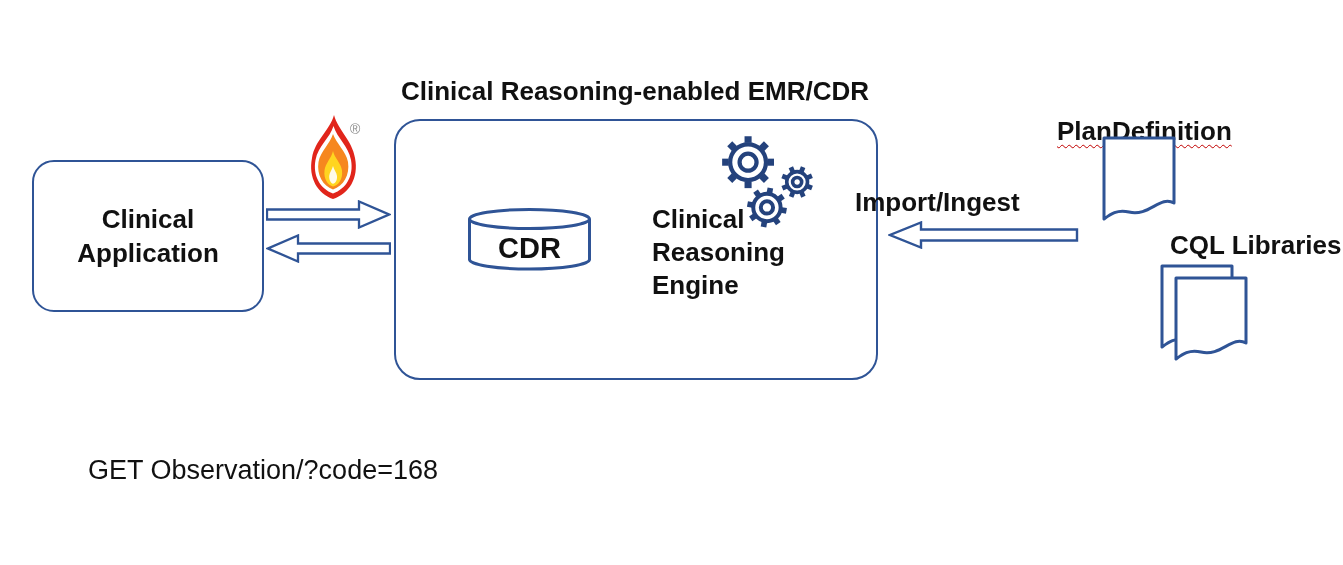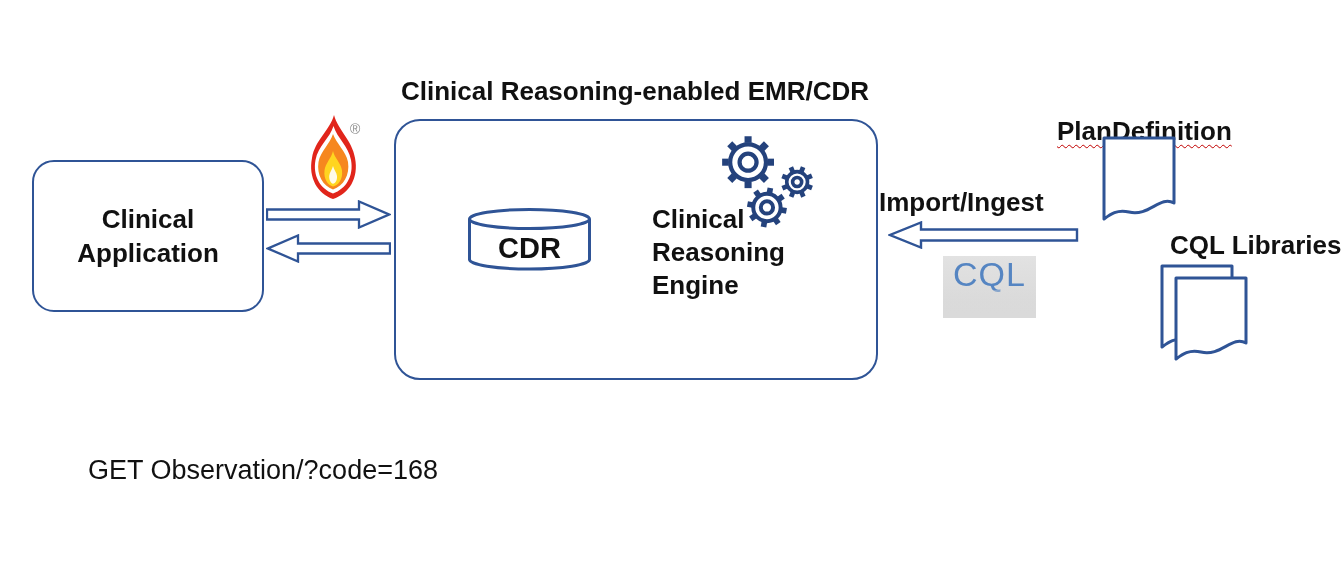--- a/index.html
+++ b/index.html
@@ -37,21 +37,21 @@
   
   .cdr{left:467px;top:208px;width:125px;height:63px;}
   .cdr svg{position:absolute;left:0;top:0;}
   .cdr-label{position:absolute;left:0;right:0;top:24px;text-align:center;font-size:29px;}
 
   
   .engine-label{left:652px;top:203px;line-height:33px;}
   .gears{left:714px;top:132px;width:104px;height:100px;}
 
   
-  .import-label{left:879px;top:187px;}
+  .import-label{left:855px;top:187px;}
   .import-arrow{left:888px;top:221px;width:191px;height:28px;}
 
   
   .pd-label{left:1057px;top:116px;}
   .doc-single{left:1102px;top:136px;width:74px;height:86px;}
 
   
   .cql-logo{
     left:943px;top:256px;width:93px;height:62px;
     background:linear-gradient(#e2e2e2,#d7d7d7);overflow:hidden;
@@ -173,27 +173,20 @@
   <div class="abs import-label bold-label">Import/Ingest</div>
   <svg class="abs import-arrow" width="191" height="28" viewBox="0 0 191 28">
     <polygon points="189,8.5 33,8.5 33,1.5 2,14 33,26.5 33,19.5 189,19.5" fill="#ffffff" stroke="#2F5496" stroke-width="2.4"></polygon>
   </svg>
 
   <div class="abs pd-label bold-label squiggle">PlanDefinition</div>
   <svg class="abs doc-single" width="74" height="86" viewBox="0 0 74 86">
     <path d="M2 2 H72 V67 C58 59 47 81 27 76 C15 73 8 78.5 2 83 Z" fill="#ffffff" stroke="#2F5496" stroke-width="3" stroke-linejoin="round"></path>
   </svg>
 
-  <div class="abs cql-logo">
-    <div class="cql-text">CQL</div>
-    <div class="cql-reflect-wrap">
-
-      <div class="cql-fade"></div>
-    </div>
-  </div>
 
   <div class="abs cqll-label bold-label">CQL Libraries</div>
   <svg class="abs docs-pair" width="92" height="100" viewBox="0 0 92 100">
     <path d="M2 2 H72 V67 C58 59 47 81 27 76 C15 73 8 78.5 2 83 Z" fill="#ffffff" stroke="#2F5496" stroke-width="3" stroke-linejoin="round"></path>
     <path d="M2 2 H72 V67 C58 59 47 81 27 76 C15 73 8 78.5 2 83 Z" transform="translate(14,12)" fill="#ffffff" stroke="#2F5496" stroke-width="3" stroke-linejoin="round"></path>
   </svg>
 
   <div class="abs api">
     <div class="api-line">
       <span>GET Observation/?code=168</span>

